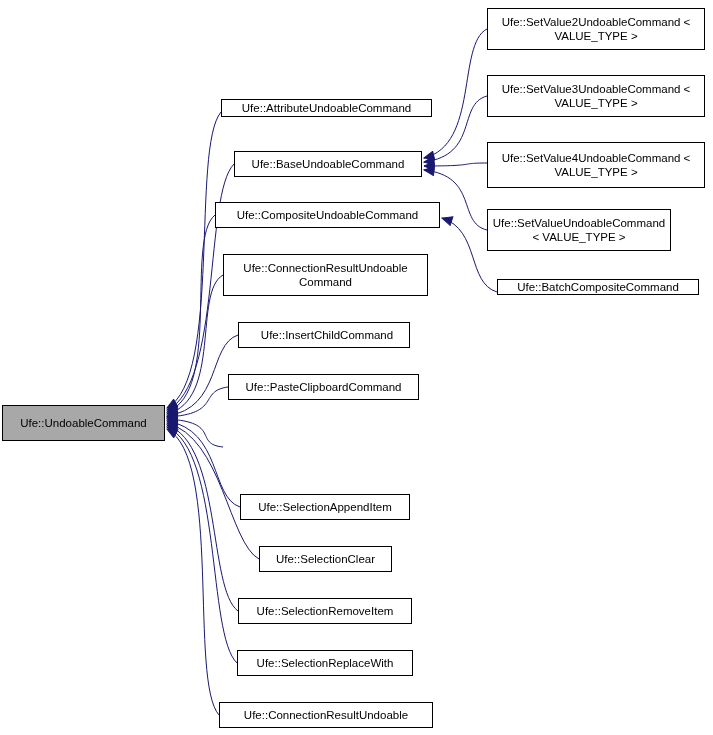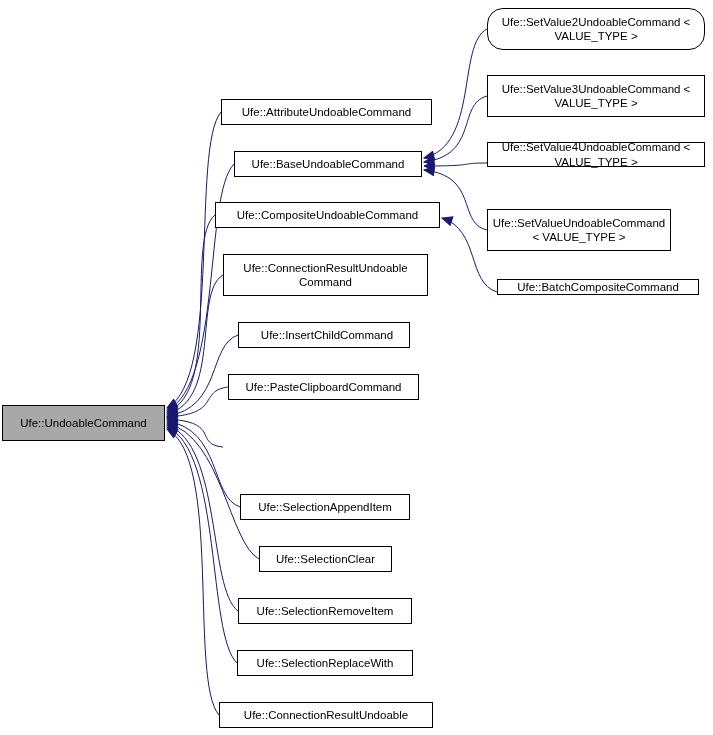--- a/index.html
+++ b/index.html
@@ -72,21 +72,21 @@
     <path class="edge" d="M219,715 C189,681 222,458 167,429" marker-end="url(#arrow)"></path>
     <path class="edge" d="M487,29 C457,44 479,145 424,158" marker-end="url(#arrow)"></path>
     <path class="edge" d="M487,96 C457,104 479,155 424,162" marker-end="url(#arrow)"></path>
     <path class="edge" d="M487,163 C457,163 479,166 424,166" marker-end="url(#arrow)"></path>
     <path class="edge" d="M487,230 C457,223 479,176 424,170" marker-end="url(#arrow)"></path>
     <path class="edge" d="M497,292 C467,283 480,230 442,218" marker-end="url(#arrow)"></path>
   </svg>
 
   <div class="node root" style="left:2px; top:405px; width:163px; height:36px;">Ufe::UndoableCommand</div>
 
-  <div class="node" style="left:221px; top:99px; width:211px; height:26px;">Ufe::AttributeUndoableCommand</div>
+  <div class="node" style="left:221px; top:99px; width:211px; height:18px;">Ufe::AttributeUndoableCommand</div>
 
   <div class="node" style="left:234px; top:151px; width:188px; height:26px;">Ufe::BaseUndoableCommand</div>
 
   <div class="node" style="left:215px; top:202px; width:225px; height:26px;">Ufe::CompositeUndoableCommand</div>
 
   <div class="node" style="left:223px; top:254px; width:205px; height:42px;">Ufe::ConnectionResultUndoable Command</div>
 
   <div class="node" style="left:238px; top:322px; width:172px; height:26px;padding-left:12px;">Ufe::InsertChildCommand</div>
 
   <div class="node" style="left:228px; top:374px; width:191px; height:26px;">Ufe::PasteClipboardCommand</div>
@@ -95,23 +95,23 @@
   <div class="node" style="left:240px; top:494px; width:170px; height:26px;">Ufe::SelectionAppendItem</div>
 
   <div class="node" style="left:259px; top:546px; width:133px; height:26px;">Ufe::SelectionClear</div>
 
   <div class="node" style="left:238px; top:598px; width:174px; height:26px;">Ufe::SelectionRemoveItem</div>
 
   <div class="node" style="left:237px; top:650px; width:176px; height:26px;">Ufe::SelectionReplaceWith</div>
 
   <div class="node" style="left:219px; top:702px; width:214px; height:26px;">Ufe::ConnectionResultUndoable</div>
 
-  <div class="node" style="left:487px; top:8px; width:218px; height:42px;border-radius:16px;">Ufe::SetValue2UndoableCommand &lt; VALUE_TYPE &gt;</div>
+  <div class="node" style="left:487px; top:8px; width:218px; height:42px;">Ufe::SetValue2UndoableCommand &lt; VALUE_TYPE &gt;</div>
 
   <div class="node" style="left:487px; top:75px; width:218px; height:42px;">Ufe::SetValue3UndoableCommand &lt; VALUE_TYPE &gt;</div>
 
-  <div class="node" style="left:487px; top:142px; width:218px; height:25px;">Ufe::SetValue4UndoableCommand &lt; VALUE_TYPE &gt;</div>
+  <div class="node" style="left:487px; top:142px; width:218px; height:46px;">Ufe::SetValue4UndoableCommand &lt; VALUE_TYPE &gt;</div>
 
   <div class="node" style="left:487px; top:209px; width:184px; height:42px;">Ufe::SetValueUndoableCommand &lt; VALUE_TYPE &gt;</div>
 
   <div class="node" style="left:497px; top:279px; width:202px; height:16px;">Ufe::BatchCompositeCommand</div>
 
 </div>
 
 </body></html>

